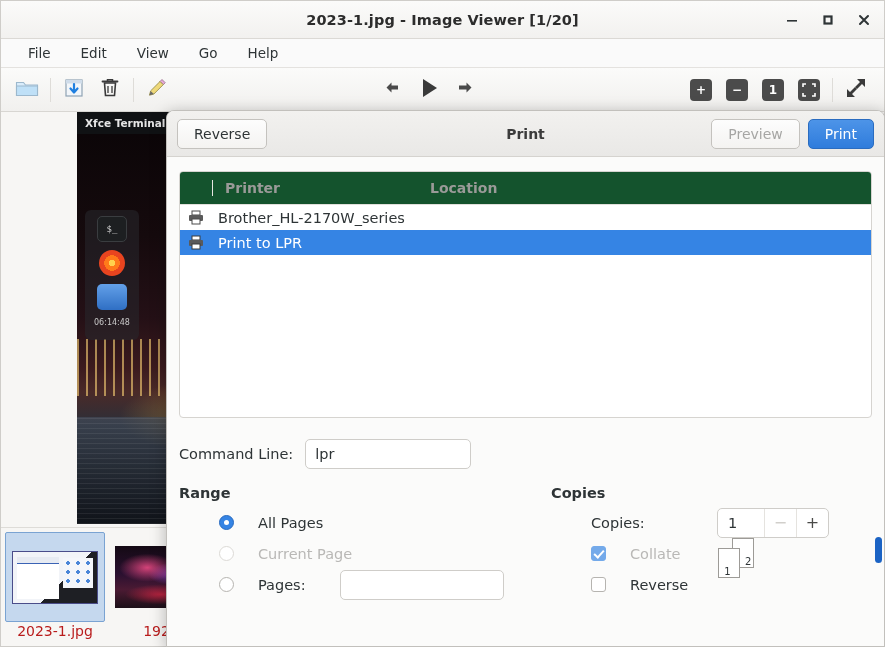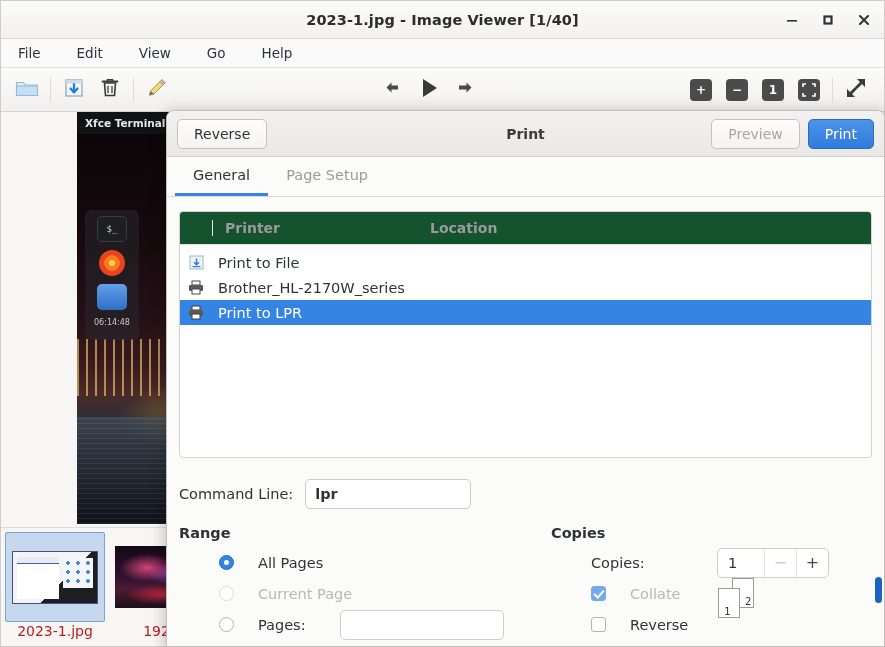--- a/index.html
+++ b/index.html
@@ -42,21 +42,21 @@
     color: #2e3436; cursor: default;
   }
   .win-btn svg { display: block; }
 
   
   #menubar {
     height: 29px; min-height: 29px;
     background: #fafafa;
     border-bottom: 1px solid #e4e2df;
     display: flex; align-items: center;
-    padding-left: 8px; gap: 18px;
+    padding-left: 18px; gap: 12px;
   }
   .menu-item {
     font-size: 13.5px; color: #2e3436;
     padding: 4px 9px; border-radius: 3px; cursor: default;
   }
 
   
   #toolbar {
     height: 44px; min-height: 44px;
     background: linear-gradient(#fbfbfa, #f1f0ee);
@@ -317,21 +317,21 @@
     display: flex; align-items: center; gap: 12px;
     margin-top: 21px;
   }
   #cmdline-row .lbl { font-size: 14.5px; color: #2e3436; }
   .txtbox {
     border: 1px solid #cfcdc9; border-radius: 5px;
     background: #fff; height: 30px;
     display: flex; align-items: center; padding: 0 9px;
     font-size: 14.5px; color: #2e3436;
   }
-  #cmdline-input { width: 166px; font-weight: bold; }
+  #cmdline-input { width: 166px; }
 
   
   #opts {
     margin-top: 16px; display: flex; gap: 0;
   }
   .optcol { display: flex; flex-direction: column; }
   .optcol.left { width: 372px; }
   .optcol.right { flex: 1 1 auto; }
   .grp-title {
     font-size: 14.5px; font-weight: bold; color: #2e3436;
@@ -413,21 +413,21 @@
     width: 7px; height: 26px; border-radius: 4px;
     background: #1b63c4;
   }
 </style>
 </head>
 <body>
 
 <div id="app-window">
 
   <div id="titlebar">
-    <div class="title-text">2023-1.jpg - Image Viewer [1/40]</div>
+    <div class="title-text">2023-1.jpg - Image Viewer [1/20]</div>
     <div class="win-btns">
       <div class="win-btn">
         <svg width="14" height="14" viewBox="0 0 14 14">
             <rect x="2" y="7" width="10" height="1.6" fill="#2e3436"></rect>
           </svg>
       </div>
       <div class="win-btn">
         <svg width="14" height="14" viewBox="0 0 14 14">
             <rect x="3.5" y="3.5" width="7" height="7" fill="none" stroke="#2e3436" stroke-width="2.2"></rect>
           </svg>
@@ -600,44 +600,30 @@
 
   <div id="dialog-header">
     <div class="hbtn">Reverse</div>
     <div class="dtitle">Print</div>
     <div class="hbtn-right-group">
       <div class="hbtn disabled">Preview</div>
       <div class="hbtn suggested">Print</div>
     </div>
   </div>
 
-  <div id="dialog-tabs">
-    <div class="dtab active">General</div>
-    <div class="dtab">Page Setup</div>
-  </div>
 
   <div id="dialog-body">
 
     <div id="printer-list">
       <div class="plist-head">
         <div class="col col-icon"></div>
         <div class="col col-name">Printer</div>
         <div class="col col-loc">Location</div>
       </div>
 
-      <div class="prow" style="margin-top:5px">
-        <div class="picon">
-          <svg width="15" height="15" viewBox="0 0 15 15">
-            <rect x="1" y="1" width="13" height="13" fill="#eef3f8" stroke="#9fb4c6" stroke-width="1"></rect>
-            <path d="M7.5 3.5v5.5 M5 7.2 7.5 9.7 10 7.2" stroke="#2f7cdc" stroke-width="1.5" fill="none"></path>
-            <rect x="3.5" y="11" width="8" height="1.2" fill="#2f7cdc"></rect>
-          </svg>
-        </div>
-        <div class="pname">Print to File</div>
-      </div>
 
       <div class="prow">
         <div class="picon">
           <svg width="16" height="15" viewBox="0 0 16 15">
             <rect x="4" y="1" width="8" height="4" fill="#fff" stroke="#4a4a4a" stroke-width="1"></rect>
             <rect x="1" y="5" width="14" height="6" rx="1" fill="#5a5a5a"></rect>
             <rect x="4" y="9" width="8" height="5" fill="#fff" stroke="#4a4a4a" stroke-width="1"></rect>
           </svg>
         </div>
         <div class="pname">Brother_HL-2170W_series</div>

